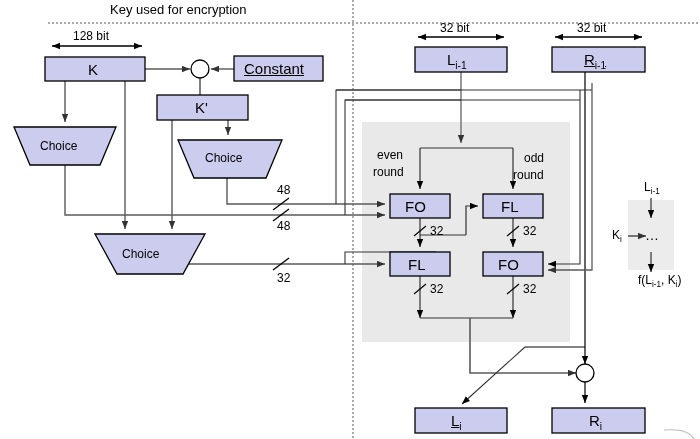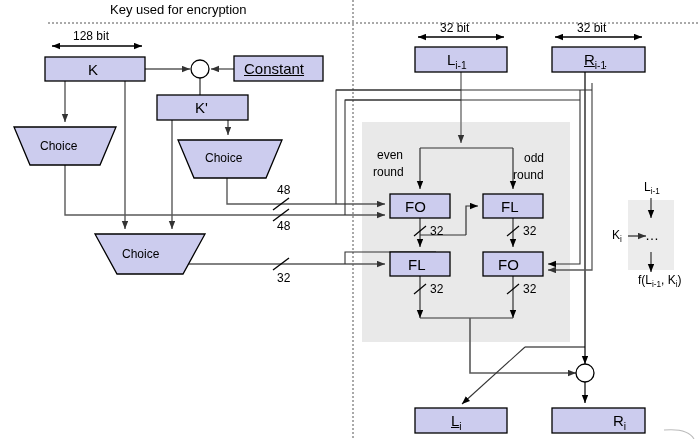--- a/index.html
+++ b/index.html
@@ -176,21 +176,21 @@
   <div class="lbl boxtxt" style="left:498px;top:257px;">FO</div>
 
   <div class="lbl bit" style="left:430px;top:225px;">32</div>
   <div class="lbl bit" style="left:523px;top:225px;">32</div>
   <div class="lbl bit" style="left:430px;top:283px;">32</div>
   <div class="lbl bit" style="left:523px;top:283px;">32</div>
 
   <div class="lbl boxtxt" style="left:451px;top:413px;text-decoration:underline;">
     <span>L</span><sub>i</sub>
   </div>
-  <div class="lbl boxtxt" style="left:613px;top:413px;">
+  <div class="lbl boxtxt" style="left:589px;top:413px;">
     <span>R</span><sub>i</sub>
   </div>
 
   <div class="lbl leg" style="left:644px;top:181px;">
     <span>L</span><sub>i-1</sub>
   </div>
   <div class="lbl leg" style="left:612px;top:229px;">
     <span>K</span><sub>i</sub>
   </div>
   <div class="lbl leg" style="left:645px;top:228px;font-size:14px;">…</div>

